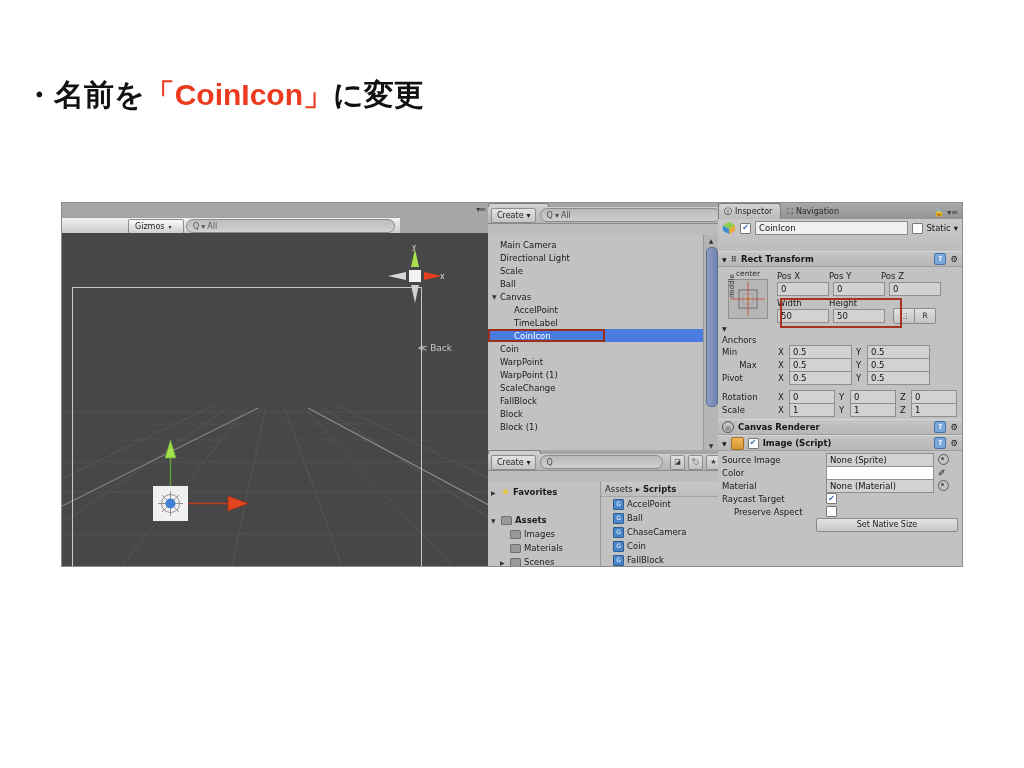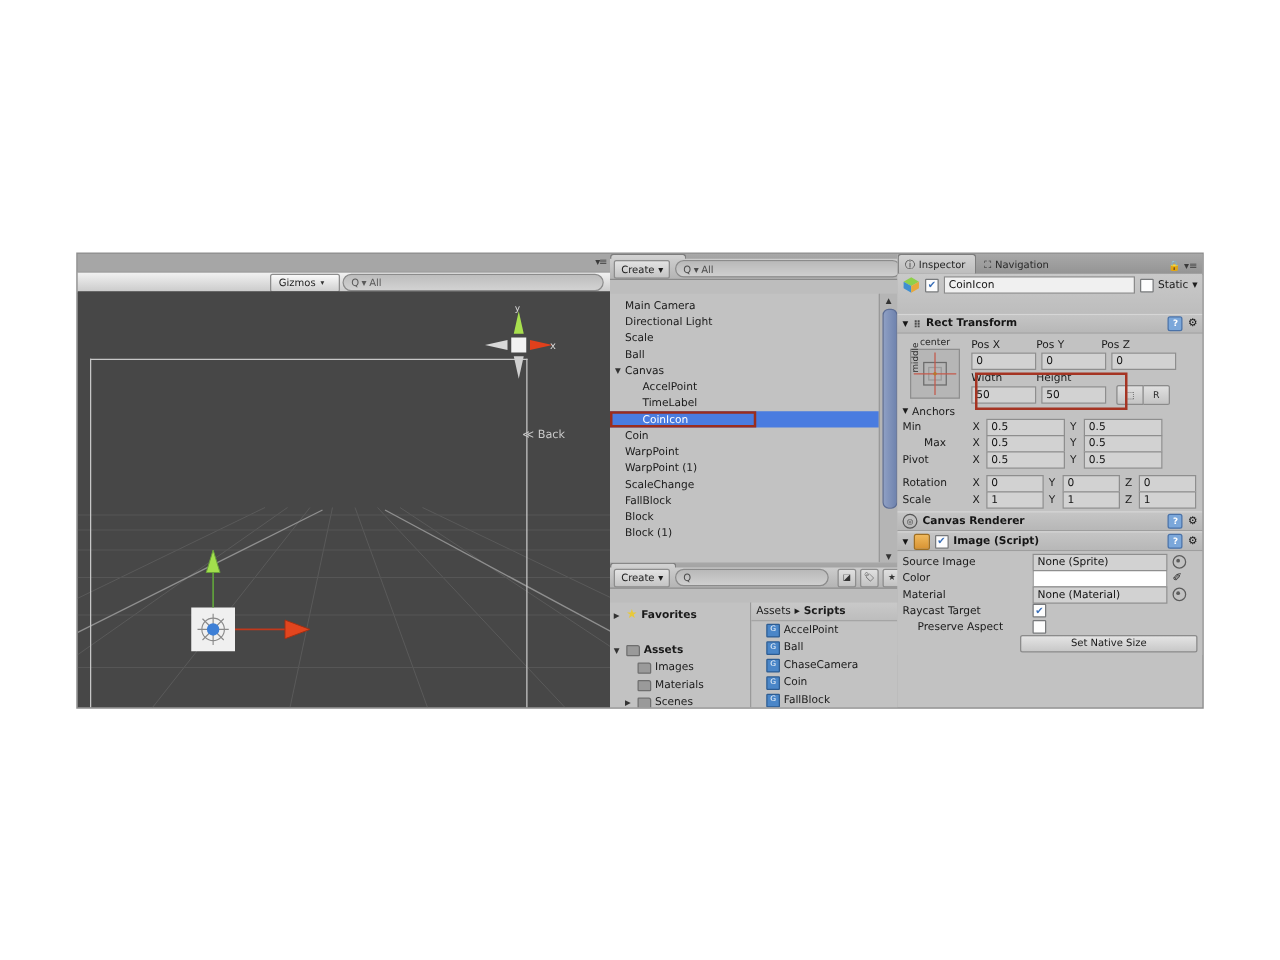--- a/index.html
+++ b/index.html
@@ -22,21 +22,21 @@
     position:absolute;left:62px;top:203px;width:900px;height:363px;
     background:#9c9c9c;overflow:hidden;
     font-family:"DejaVu Sans","Liberation Sans",sans-serif;
     font-size:8px;color:#1c1c1c;
     box-shadow:0 0 0 1px #8d8d8d;
   }
 
   
   .scene-pane{position:absolute;left:0;top:0;width:426px;height:363px;background:#a6a6a6;}
   .scene-toolbar{
-    position:absolute;left:0;top:14px;width:426px;height:16px;
+    position:absolute;left:0;top:14px;width:338px;height:16px;
     background:linear-gradient(#f2f2f2,#c9c9c9);
     border-top:1px solid #a0a0a0;border-bottom:1px solid #777;
     display:flex;align-items:center;justify-content:flex-end;
   }
   .gizmos-btn{
     height:13px;min-width:44px;padding:0 4px 0 6px;margin-right:2px;
     background:linear-gradient(#fafafa,#cfcfcf);
     border:1px solid #8d8d8d;border-radius:2px;
     display:flex;align-items:center;gap:4px;font-size:8px;color:#1c1c1c;
   }
@@ -222,20 +222,23 @@
   }
   .dot-target{
     width:9px;height:9px;border-radius:50%;border:1px solid #5c5c5c;position:relative;
   }
   .dot-target::after{content:"";position:absolute;left:2px;top:2px;width:3px;height:3px;border-radius:50%;background:#5c5c5c;}
 </style>
 </head>
 <body>
 
 <div class="slide-text">
+  <div class="bullet-line">
+    <span>・名前を</span><span class="hl">「CoinIcon」</span><span>に変更</span>
+  </div>
 </div>
 
 <div class="unity">
 
   <div class="scene-pane">
     <div class="mini-menu">▾≡</div>
     <div class="scene-toolbar">
       <div class="gizmos-btn">
         <span>Gizmos</span>
         <span class="caret">▾</span>
@@ -582,21 +585,21 @@
                   </div>
               </div>
             </div>
           </div>
         </div>
 
         <div class="red-outline" style="left:62px;top:31px;width:122px;height:30px;"></div>
       </div>
 
       <div class="comp-body" style="padding-top:0">
-        <div style="display:flex;align-items:flex-start;gap:3px;font-size:8.5px;">
+        <div style="display:flex;align-items:flex-start;gap:3px;font-size:8.5px;flex-direction:column;">
           <span class="tri" style="font-size:6px">▼</span>
           <span>Anchors</span>
         </div>
         <div class="f-row">
           <span class="f-lbl" style="width:52px;text-align:left">Min</span>
           <span class="xyz-lbl">X</span>
           <div class="f-in" style="width:55px">
               <span>0.5</span>
             </div>
           <span class="xyz-lbl">Y</span>

